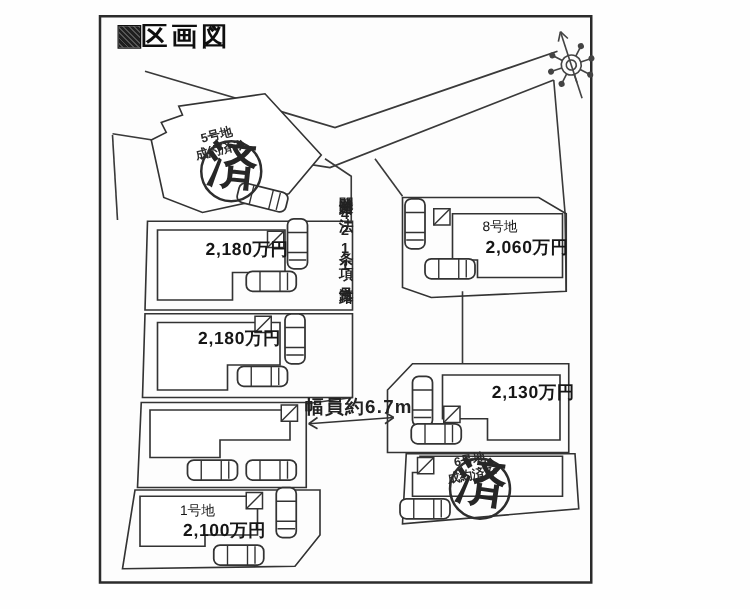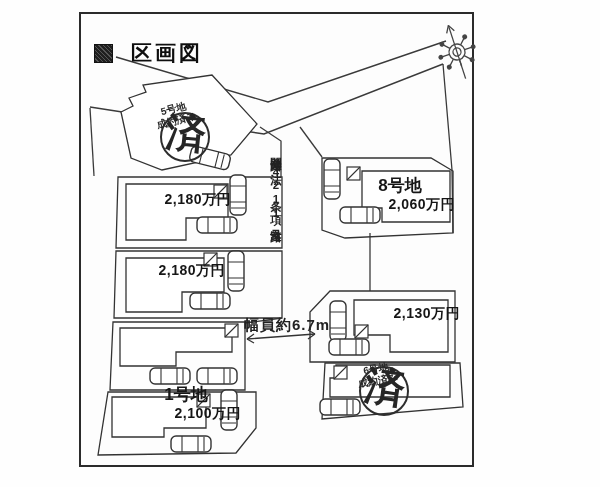--- a/index.html
+++ b/index.html
@@ -2,33 +2,33 @@
 <html><head>
 <meta charset="utf-8">
 <style>
   html,body{margin:0;padding:0;background:#ffffff;}
   .page{
     position:relative;width:600px;height:487px;background:#fefefe;overflow:hidden;
     font-family:"Liberation Sans","DejaVu Sans",sans-serif;color:#1c1c1c;
   }
   svg{position:absolute;left:0;top:0;}
   .lbl{position:absolute;color:#161616;}
-  .title-row{position:absolute;left:94px;top:15px;display:flex;align-items:center;gap:18px;margin-top:24px;}
+  .title-row{position:absolute;left:94px;top:15px;display:flex;align-items:center;gap:0;}
   .title-icon{width:17px;height:17px;background:
       repeating-linear-gradient(45deg,#1f1f1f 0 2px,#555 2px 3px);
       border:1px solid #111;}
   .title-text{font-size:21px;font-weight:bold;letter-spacing:3px;color:#0e0e0e;}
   .road-label{
     left:268px;top:148px;height:190px;
     writing-mode:vertical-rl;text-orientation:upright;
     font-size:11.5px;font-weight:bold;letter-spacing:1px;color:#222;white-space:pre;
   }
   .width-label{left:244px;top:316px;font-size:15px;font-weight:bold;letter-spacing:1px;color:#222;}
   .lot-label{width:110px;text-align:center;line-height:1.18;}
-  .lot-name{display:block;font-size:17px;font-weight:bold;}
+  .lot-name{display:block;font-size:11px;font-weight:normal;}
   .lot-price{display:block;font-size:14px;font-weight:bold;letter-spacing:.5px;text-align:right;}
   .sold-small{width:74px;text-align:center;line-height:1.2;font-size:10px;font-weight:bold;color:#2a2a2a;}
   .sold-small span{display:block;}
   .stamp-char{font-size:40px;font-weight:bold;color:#262626;line-height:1;}
   .r-n14{transform:rotate(-14deg);}
   .r-n10{transform:rotate(-10deg);}
   .r-6{transform:rotate(6deg);}
   .r-8{transform:rotate(8deg);}
 </style>
 </head>
@@ -138,21 +138,21 @@
 
   <div class="title-row">
     <span class="title-icon"></span>
     <span class="title-text">区画図</span>
   </div>
 
   <div class="lbl road-label">開発道路 法42条1項1号道路</div>
 
   <div class="lbl width-label">幅員約6.7m</div>
 
-  <div class="lbl lot-label" style="left:103px;top:385px;padding-left:28px;">
+  <div class="lbl lot-label" style="left:103px;top:403px;">
     <span class="lot-name">1号地</span>
     <span class="lot-price">2,100万円</span>
   </div>
   <div class="lbl lot-label" style="left:115px;top:262px;">
     <span class="lot-price">2,180万円</span>
   </div>
   <div class="lbl lot-label" style="left:121px;top:191px;">
     <span class="lot-price">2,180万円</span>
   </div>
   <div class="lbl lot-label" style="left:350px;top:305px;">

